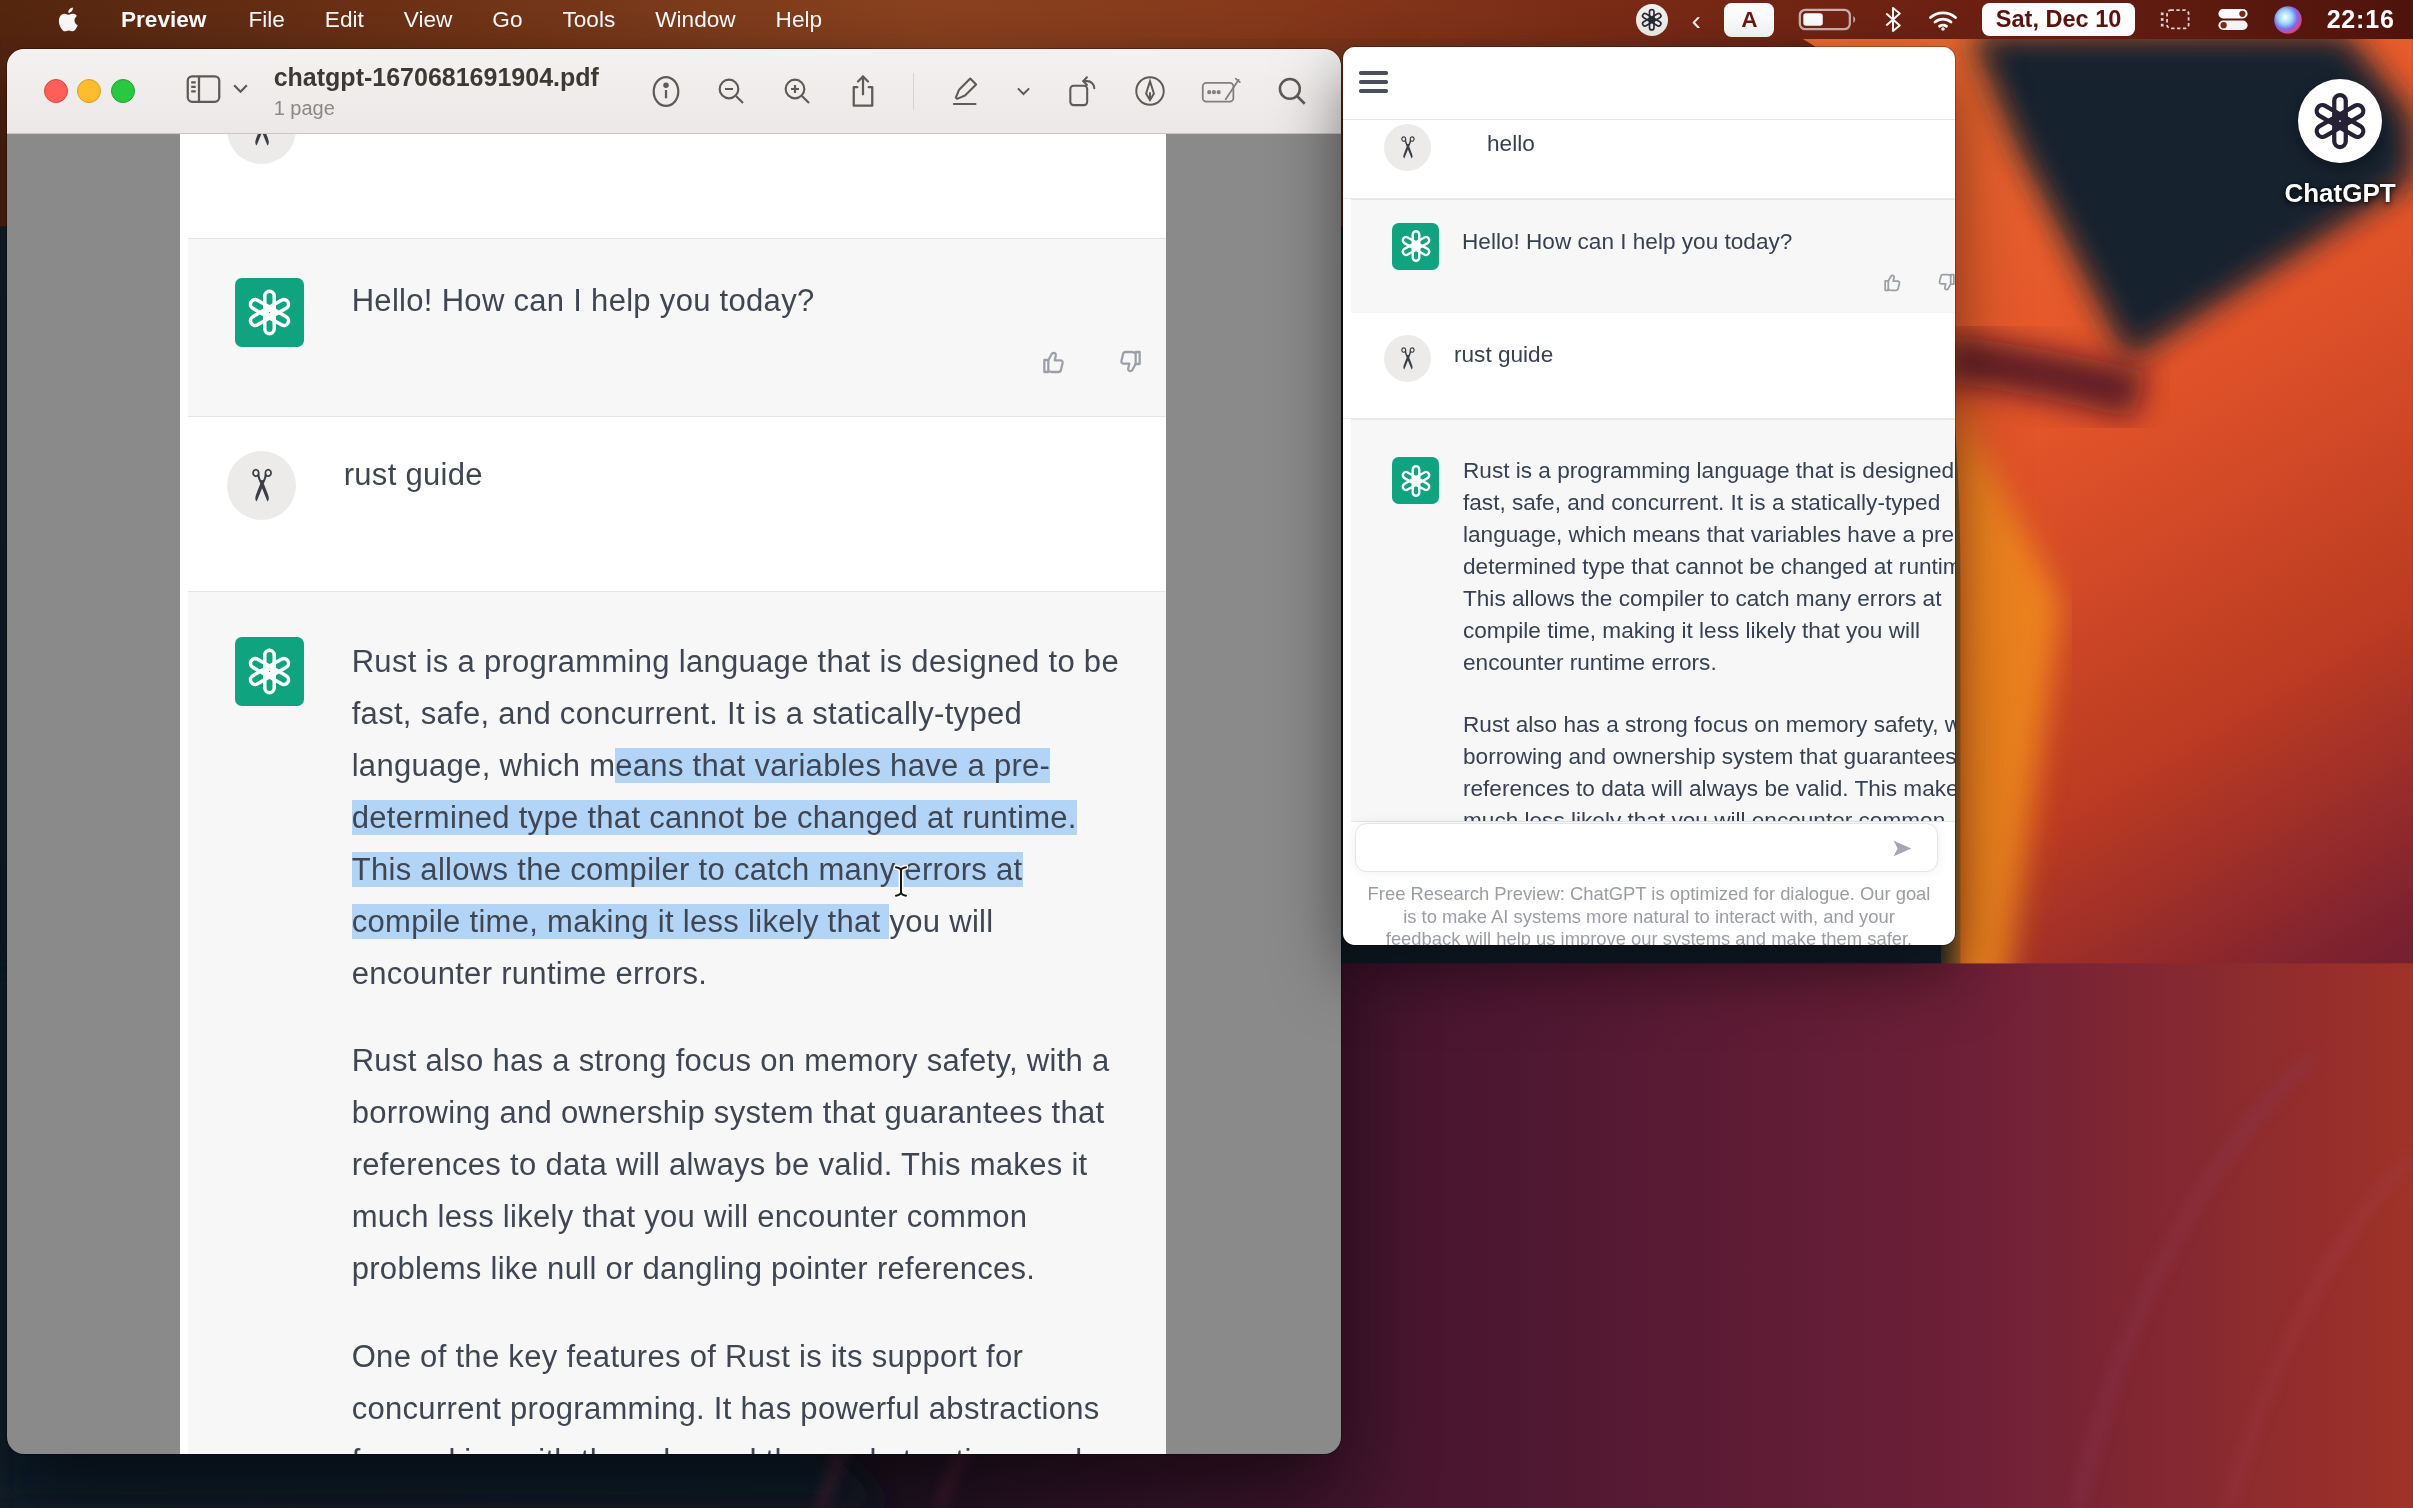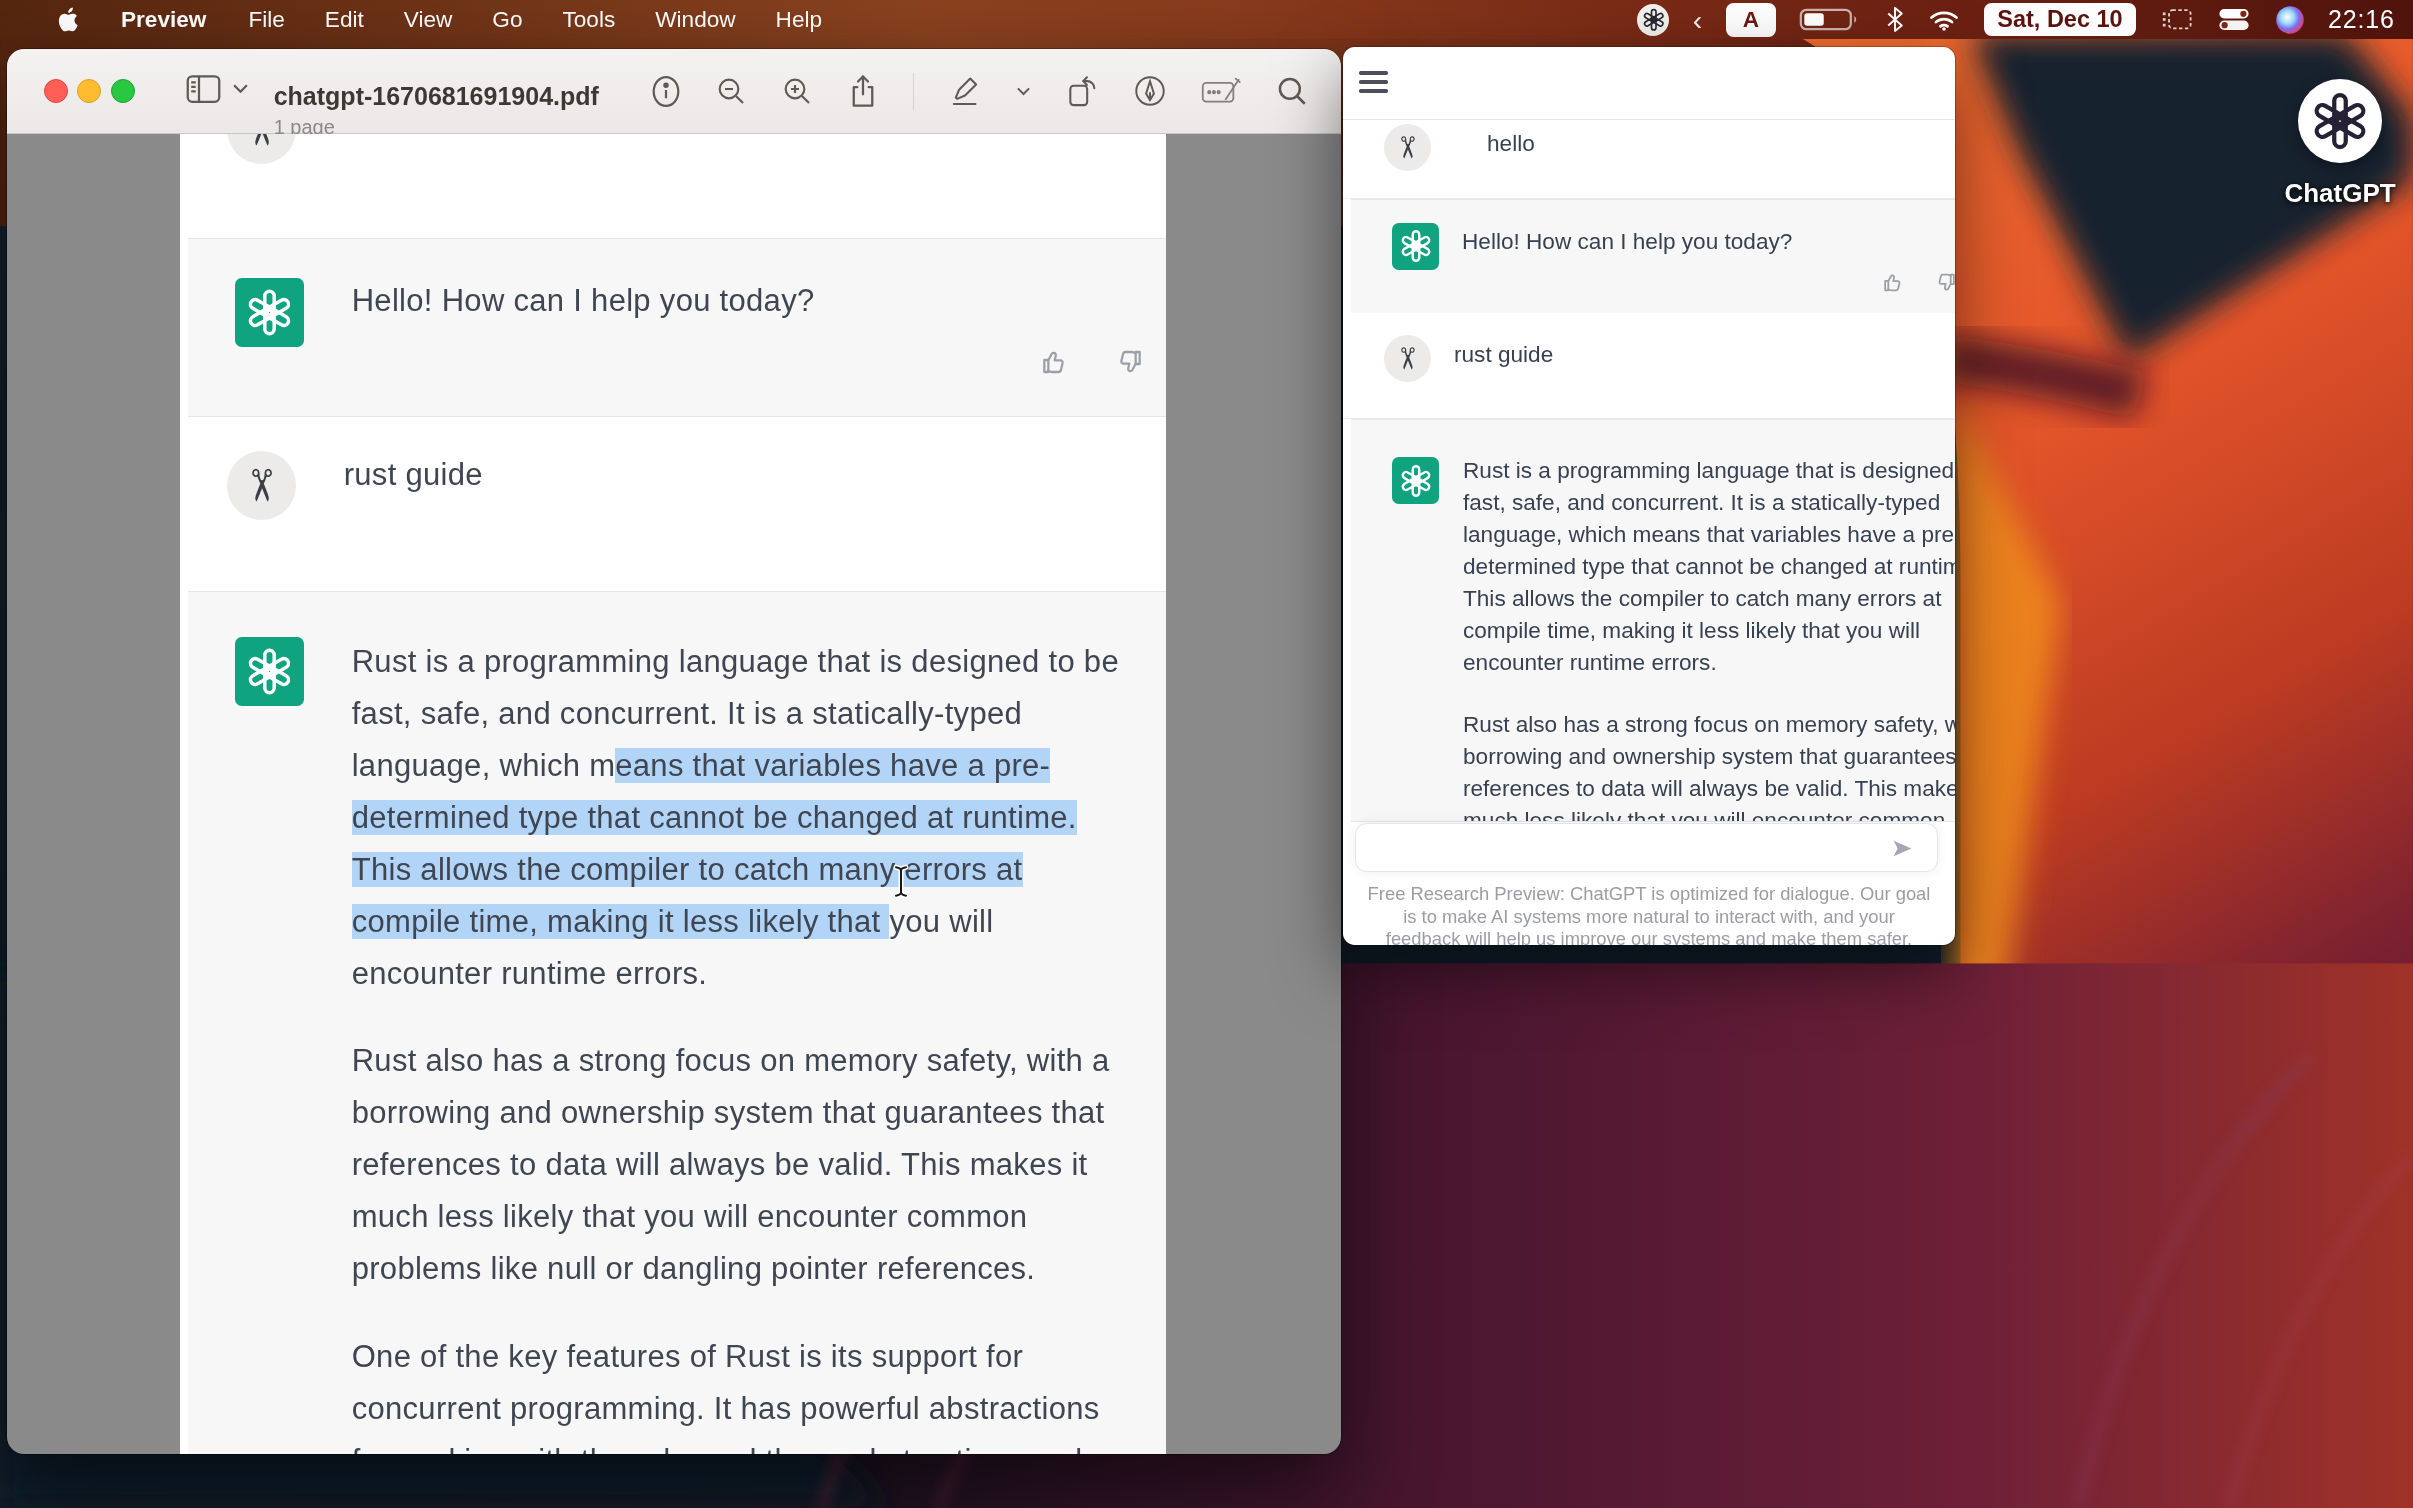--- a/index.html
+++ b/index.html
@@ -16,35 +16,35 @@
     background:linear-gradient(90deg,#56260f 0%,#6f3317 18%,#8a421f 38%,#8a3a1c 52%,#7a2a16 68%,#6b2012 82%,#4f130c 100%);
     display:flex;align-items:center;color:#fff;font-size:22.6px;}
   .menubar .left{display:flex;align-items:center;margin-left:34px;}
   .menu-item{padding:6px 20px;line-height:39px;}
   .menu-item.app{font-weight:700;padding:0 22px;}
   .menubar .right{margin-left:auto;display:flex;align-items:center;gap:23.5px;margin-right:18.4px;}
   .kbd-box{background:#fff;color:#6b1a10;font-weight:700;font-size:22.6px;border-radius:7.5px;
            width:50px;height:34px;display:flex;align-items:center;justify-content:center;}
   .date-pill{background:#fdfdfd;color:#5c120d;font-weight:700;font-size:23.5px;border-radius:7.5px;
              padding:2.5px 13.4px;line-height:28.5px;}
-  .time{font-size:25px;font-weight:400;letter-spacing:0.8px;}
+  .time{font-size:25px;font-weight:700;letter-spacing:0.8px;}
   .chev-left{font-size:28.5px;line-height:34px;opacity:.95;}
 
   
   .pwin{position:absolute;left:6.7px;top:49px;width:1334px;height:1405px;border-radius:17px;
         overflow:hidden;box-shadow:0 34px 84px rgba(0,0,0,.55),0 0 0 0.8px rgba(0,0,0,.35);}
   .ptitle{position:relative;height:84px;background:linear-gradient(#f4f2f1,#ebe8e7);
           border-bottom:0.8px solid #c9c6c5;}
   .tl{position:absolute;top:90px;width:22px;height:22px;border-radius:50%;transform:translateY(-50%);}
   .ptitle .tl{top:42px;}
   .tl.red{background:#ff5f57;border:0.8px solid #e0443e;}
   .tl.yellow{background:#febc2e;border:0.8px solid #d89e24;}
   .tl.green{background:#28c840;border:0.8px solid #1da333;}
   .sidebar-ctl{position:absolute;left:178px;top:25px;display:flex;align-items:center;gap:10px;color:#5e5a57;}
-  .title-block{position:absolute;left:267px;top:14.2px;margin-top:19px;}
+  .title-block{position:absolute;left:267px;top:14.2px;}
   .wtitle{font-size:25px;font-weight:700;color:#3c3935;}
   .wsub{font-size:20px;color:#8b8885;margin-top:5px;}
   .ptools{position:absolute;right:32px;top:0;height:84px;display:flex;align-items:center;gap:34px;color:#5e5a57;}
   .tool-div{width:0.8px;height:37px;background:#d5d2d0;}
   .pcontent{position:relative;height:1321px;background:#8a8a8a;}
   .page{position:absolute;left:173px;top:0;width:986px;height:1321px;background:#fff;overflow:hidden;}
 
   .row-gray{background:#f7f7f8;border-top:0.8px solid #e6e6e8;border-bottom:0.8px solid #e6e6e8;margin-left:8px;}
   .uavatar{border-radius:50%;background:#edebe9;display:flex;flex-direction:column;align-items:center;justify-content:center;overflow:hidden;}
   .uavatar .scis{color:#3a3f46;transform:rotate(90deg);}

